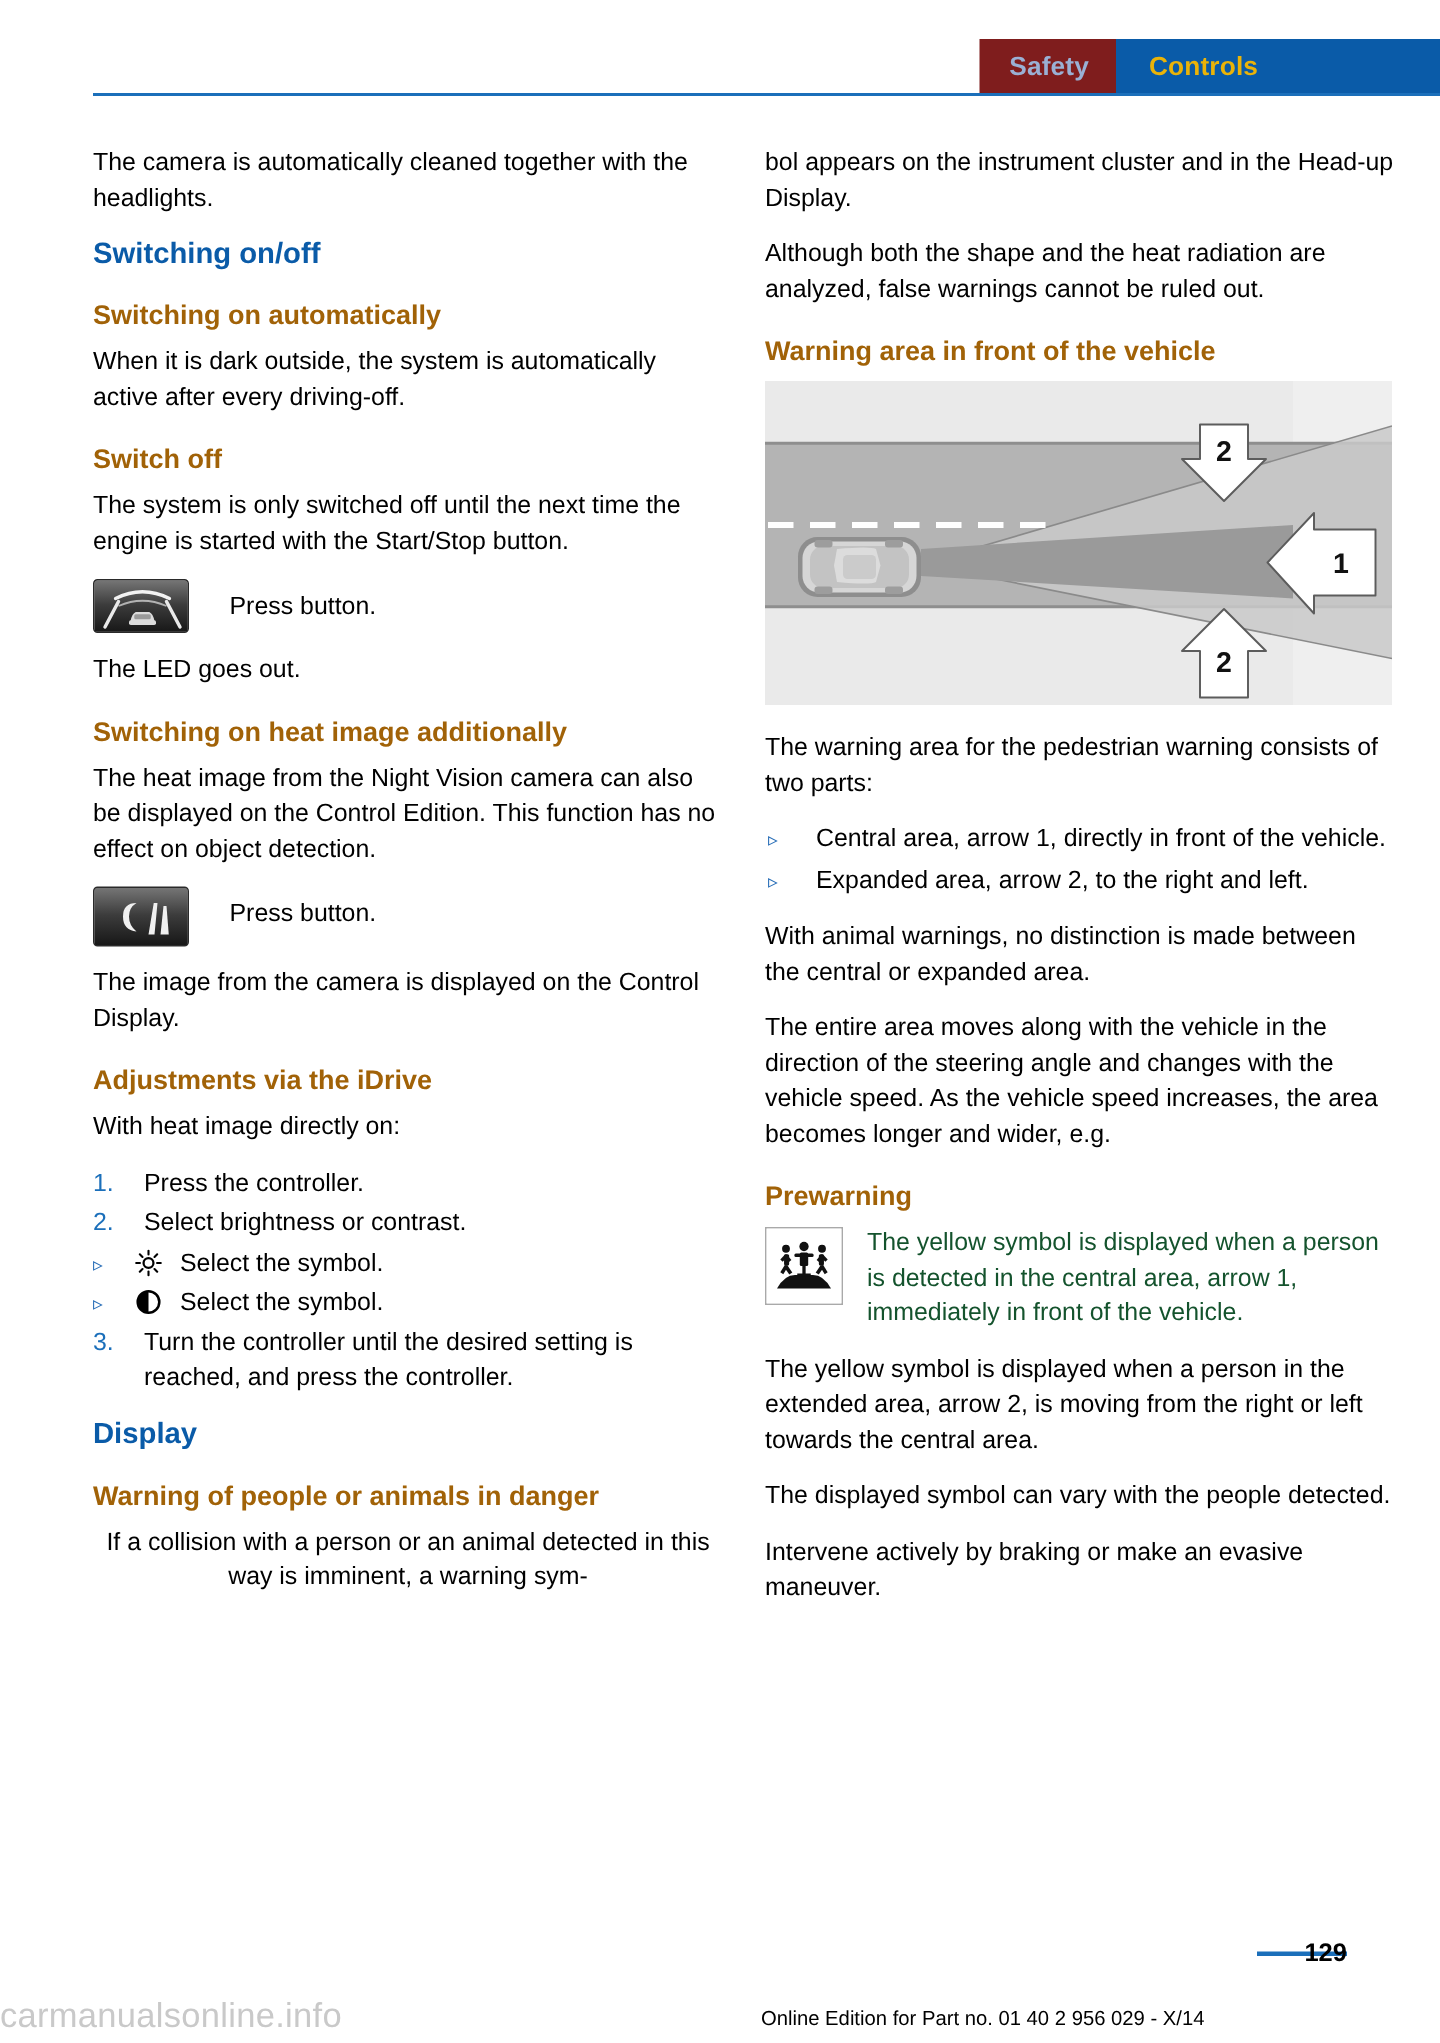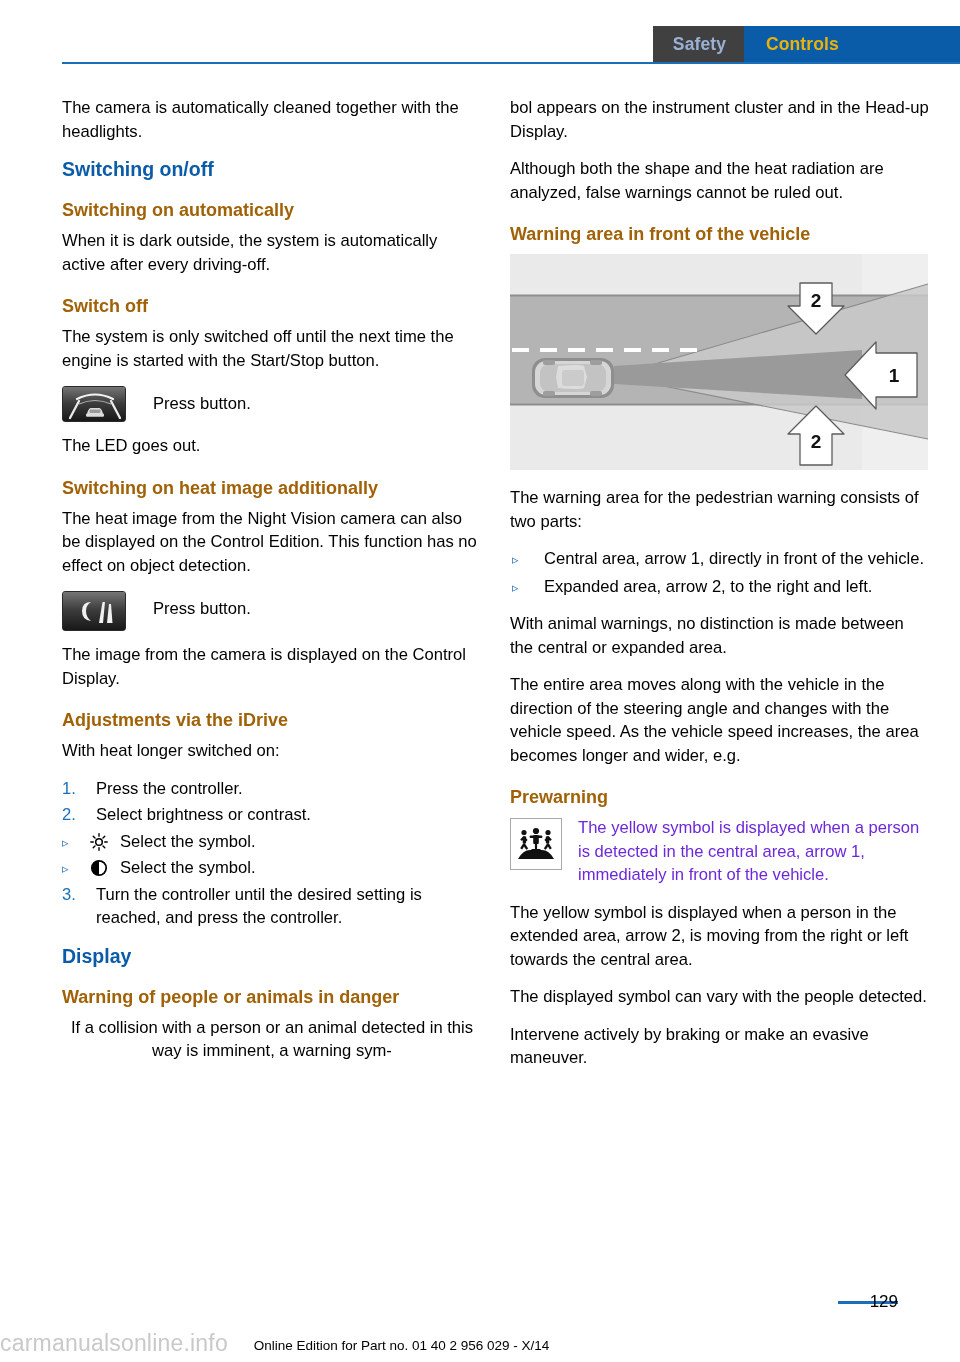--- a/index.html
+++ b/index.html
@@ -33,21 +33,21 @@
     height: 36px;
   }
   .tab-inactive {
     color: #9ab0d4;
     font-size: 17.5px;
     font-weight: bold;
     letter-spacing: 0.1px;
     padding: 0 18px 0 20px;
     display: flex;
     align-items: center;
-    background: #404040;
+    background: #7f1d1d;
   }
   .tab-active {
     background: #0a5ba8;
     color: #eab308;
     font-size: 17.5px;
     font-weight: bold;
     letter-spacing: 0.1px;
     padding: 0 18px 0 22px;
     display: flex;
     align-items: center;
@@ -184,50 +184,50 @@
     float: left;
     width: 52px;
     height: 52px;
     border: 1px solid #a9a9a9;
     background: #fff;
     margin: 2px 16px 2px 0;
   }
   .pre-text {
     font-size: 16.6px;
     line-height: 23.5px;
-    color: #6d28d9;
+    color: #14532d;
   }
   .clearfix::after { content: ""; display: block; clear: both; }
 
   
   .footer { position: absolute; left: 0; top: 0; width: 960px; height: 1362px; pointer-events: none; }
   .footer-rule {
     position: absolute;
     right: 62px;
     top: 1301px;
     width: 60px;
     height: 2.5px;
     background: #1b6fba;
   }
   .page-num {
     position: absolute;
     right: 62px;
     top: 1292px;
     width: 60px;
     text-align: right;
     font-size: 17px;
-    font-weight: normal;
+    font-weight: bold;
     color: #000;
   }
   .footer-line {
     position: absolute;
     left: 0;
     top: 1338px;
     width: 803px;
-    text-align: center;
+    text-align: right;
     font-size: 13.5px;
     color: #000;
   }
   .watermark {
     position: absolute;
     left: 0;
     top: 1330px;
     width: 960px;
     font-size: 23px;
     color: #c9c9c9;
@@ -304,21 +304,21 @@
           <path d="M36 31 L39.5 10 L42 10 L40 31 z" fill="#f0f0f0"></path>
           <path d="M44 31 L46 12 L48 12 L49.5 31 z" fill="#f0f0f0"></path>
         </svg>
       </div>
       <div class="icon-label">Press button.</div>
     </div>
 
     <p>The image from the camera is displayed on the Control Display.</p>
 
     <h2 class="h-lightblue spaced">Adjustments via the iDrive</h2>
-    <p>With heat longer switched on:</p>
+    <p>With heat image directly on:</p>
 
     <ol class="steps">
       <li>
         <span class="num">1.</span>
         <span>Press the controller.</span>
       </li>
       <li>
         <span class="num">2.</span>
         <span>Select brightness or contrast.</span>
       </li>

